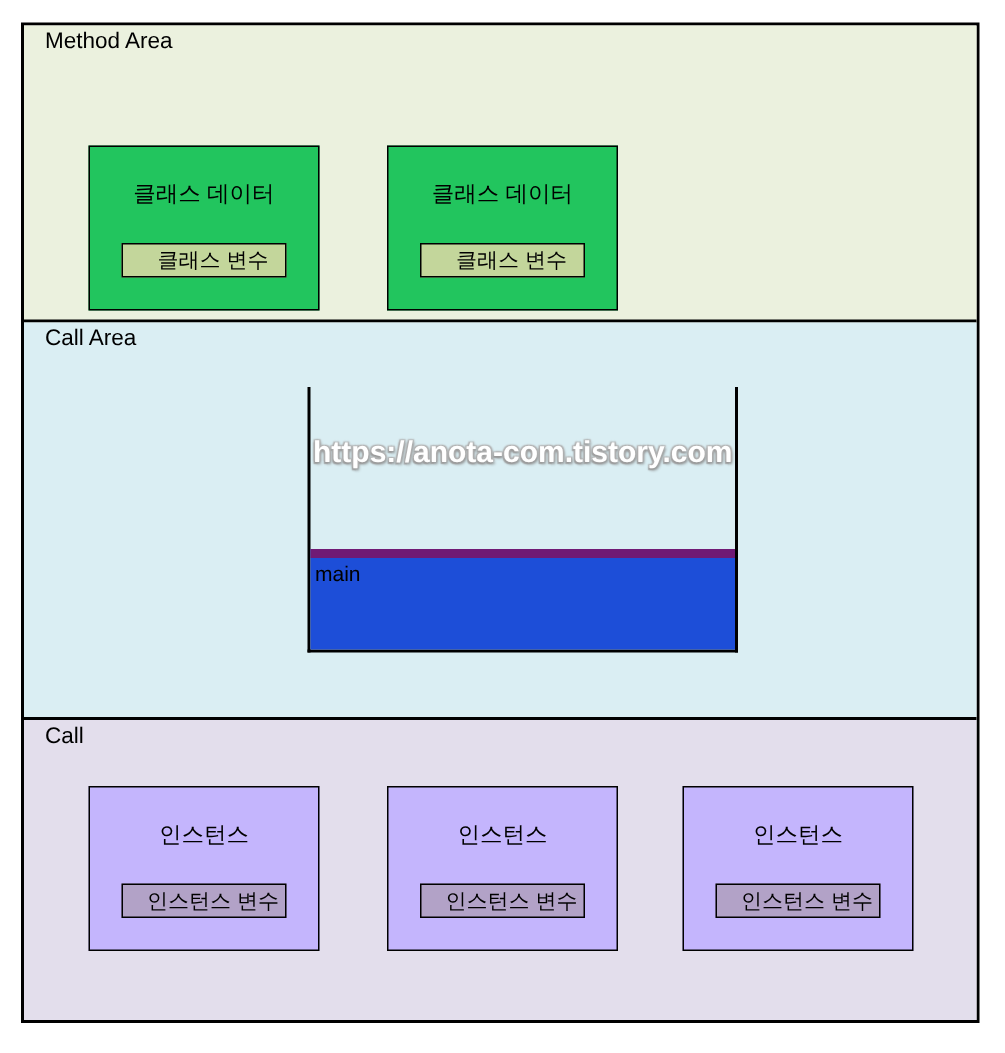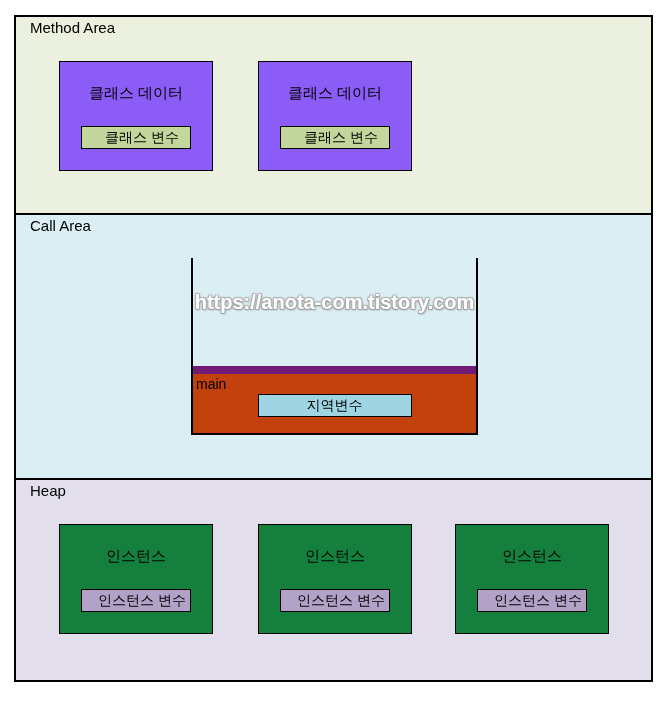--- a/index.html
+++ b/index.html
@@ -29,22 +29,22 @@
     color: #000;
     margin-left: 11px;
   }
   
   .data-box {
     position: absolute;
     width: 154px; height: 110px;
     border: 1px solid #000;
     top: 44px;
   }
-  .sec-method .data-box { background: #8b5cf6; }
-  .sec-heap .data-box { background: #15803d; }
+  .sec-method .data-box { background: #22c55e; margin-top: 36px; }
+  .sec-heap .data-box { background: #c4b5fd; }
   .box-title {
     position: absolute;
     top: 22px; left: 0; right: 0;
     text-align: center;
     font-size: 15px;
   }
   .var-box {
     position: absolute;
     top: 64px; left: 50%;
     transform: translateX(-50%);
@@ -57,21 +57,21 @@
     padding-left: 12px;
   }
   .sec-method .var-box { background: #C3D69B; }
   .sec-heap .var-box { background: #B2A2C7; text-align: center; }
   .pos-a { left: 43px; }
   .pos-b { left: 242px; }
   .pos-c { left: 439px; }
   
   .stack-u {
     position: absolute;
-    left: 175px; top: 43px;
+    left: 189px; top: 43px;
     width: 287px; height: 177px;
     border-left: 2px solid #000;
     border-right: 2px solid #000;
     border-bottom: 2px solid #000;
     background: #DAEEF3;
   }
   .watermark {
     position: absolute;
     top: 33px; left: 0; right: 0;
     text-align: center;
@@ -83,22 +83,22 @@
       -1px -1px 1px #b0b0b0,
        1px -1px 1px #b0b0b0,
       -1px  1px 1px #9a9a9a,
        1px  1px 2px #8a8a8a;
     white-space: nowrap;
   }
   .stack-frame {
     position: absolute;
     left: 0; right: 0; bottom: 0;
     height: 67px;
-    background: #c2410c;
-    border-top: 8px solid #701a75;
+    background: #1d4ed8;
+    border-top: 6px solid #701a75;
     padding-left: 44px;
   }
   .frame-label {
     position: absolute;
     left: 3px; top: 2px;
     font-size: 14px;
   }
   .local-var-box {
     position: absolute;
     top: 20px; left: 50%;
@@ -131,27 +131,26 @@
   </div>
 
   <div class="section sec-callstack">
     <div class="sec-label">Call Area</div>
 
     <div class="stack-u">
       <div class="watermark">https://anota-com.tistory.com</div>
 
       <div class="stack-frame">
         <div class="frame-label">main</div>
-        <div class="local-var-box">지역변수</div>
       </div>
     </div>
   </div>
 
   <div class="section sec-heap">
-    <div class="sec-label">Heap</div>
+    <div class="sec-label">Call</div>
 
     <div class="data-box pos-a">
       <div class="box-title">인스턴스</div>
       <div class="var-box">인스턴스 변수</div>
     </div>
 
     <div class="data-box pos-b">
       <div class="box-title">인스턴스</div>
       <div class="var-box">인스턴스 변수</div>
     </div>

